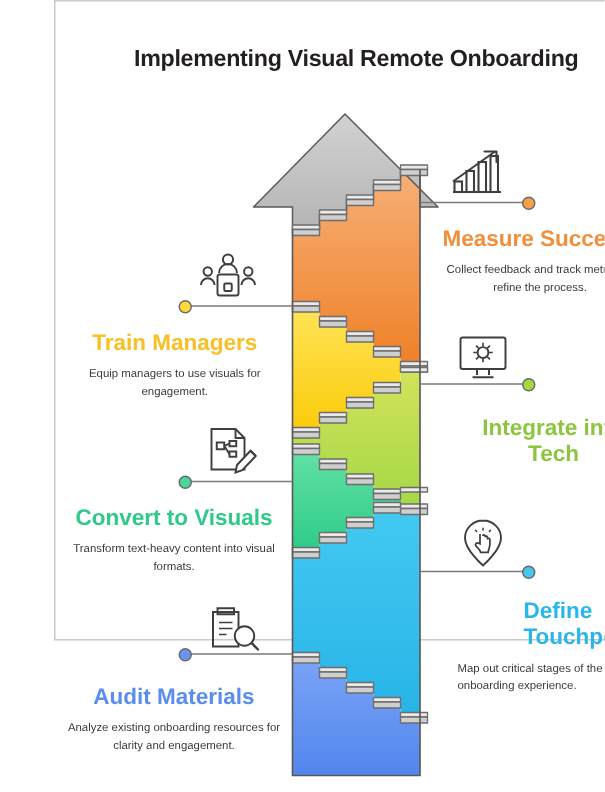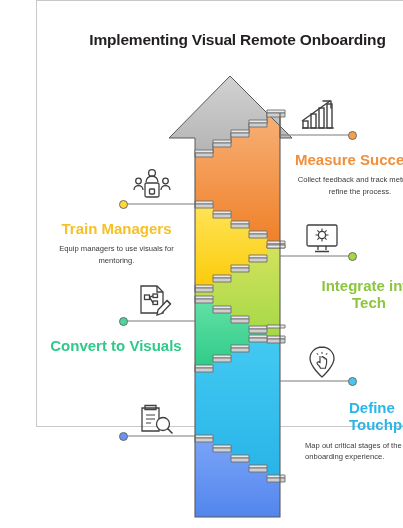--- a/index.html
+++ b/index.html
@@ -299,30 +299,35 @@
     </svg>
   </div>
 
   <div class="block right" style="left:258px;top:150px;width:130px;">
     <p class="hd" style="color:#f18f3b;">Measure Success</p>
     <p class="bd" style="text-align:center;">Collect feedback and track metrics to refine the process.</p>
   </div>
 
   <div class="block left" style="left:12px;top:219px;width:135px;">
     <p class="hd" style="color:#f6c026;">Train Managers</p>
-    <p class="bd">Equip managers to use visuals for mentoring.</p>
+    <p class="bd">Equip managers to use visuals for engagement.</p>
   </div>
 
   <div class="block right" style="left:268px;top:276px;width:128px;">
     <p class="hd" style="color:#8cc63e;text-align:center;">Integrate into Tech</p>
   </div>
 
   <div class="block left" style="left:10px;top:336px;width:138px;">
     <p class="hd" style="color:#2fc98a;">Convert to Visuals</p>
+    <p class="bd">Transform text-heavy content into visual formats.</p>
   </div>
 
   <div class="block right" style="left:268px;top:398px;width:130px;">
     <p class="hd" style="color:#29b6e8;padding-left:44px;">Define Touchpoints</p>
     <p class="bd">Map out critical stages of the onboarding experience.</p>
   </div>
 
+  <div class="block left" style="left:8px;top:455px;width:142px;">
+    <p class="hd" style="color:#5b8def;">Audit Materials</p>
+    <p class="bd">Analyze existing onboarding resources for clarity and engagement.</p>
+  </div>
 
 </div>
 
 </body></html>

